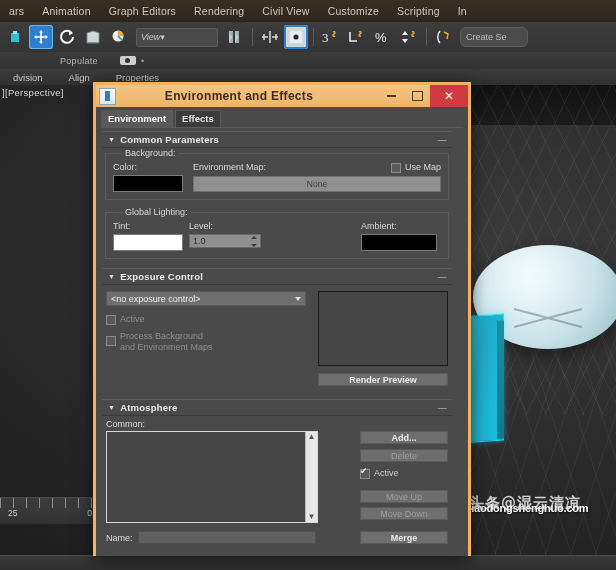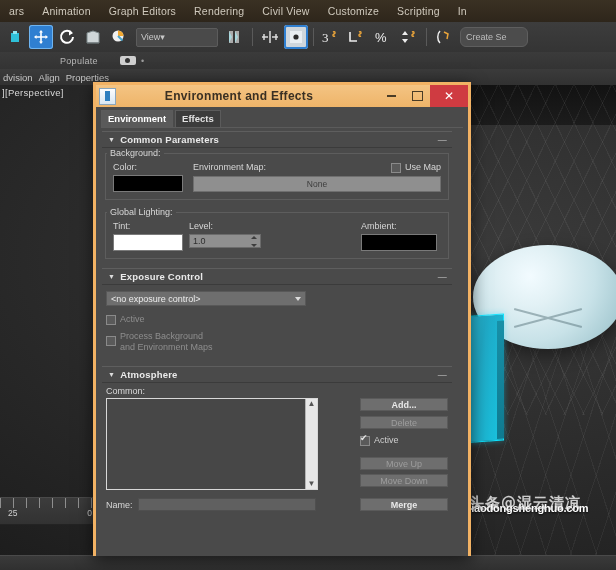--- a/index.html
+++ b/index.html
@@ -36,20 +36,21 @@
     display:flex;align-items:center;justify-content:center;
     position:relative;flex:0 0 auto;
   }
   .tbtn.sel{background:#2f7fd1;box-shadow:inset 0 0 0 1px #6fb4f0;}
   .tbtn.selw{background:#cfd6dc;box-shadow:inset 0 0 0 2px #2f7fd1;}
   .sep{width:1px;height:18px;background:#5a5a5a;margin:0 4px;flex:0 0 auto;}
   .viewdd{
     width:72px;height:17px;background:#4a4a4a;border:1px solid #5c5c5c;
     border-radius:2px;display:flex;align-items:center;
     padding:0 4px;margin:0 4px;font-size:9px;color:#c8c8c8;flex:0 0 auto;
+    font-style:italic;
   }
   .createset{
     height:18px;background:#4c4c4c;border:1px solid #5e5e5e;border-radius:6px;
     display:flex;align-items:center;padding:0 5px;font-size:9px;color:#bdbdbd;
     margin-left:3px;width:56px;overflow:hidden;white-space:nowrap;flex:0 0 auto;
   }
 
   
   .bar2{
     position:absolute;left:0;top:52px;width:616px;height:17px;
@@ -65,21 +66,21 @@
   .bar2 .chip i{display:block;width:5px;height:5px;background:#333;border-radius:50%;}
   .bar2 .dotlbl{font-size:9px;color:#9c9c9c;margin-left:5px;}
 
   
   .bar3{
     position:absolute;left:0;top:69px;width:616px;height:16px;
     background:linear-gradient(#3b3b3b,#313131);
     border-bottom:1px solid #242424;
     display:flex;align-items:center;
   }
-  .bar3 .m{font-size:9.5px;color:#c6c6c6;padding:0 3px;white-space:nowrap;}
+  .bar3 .m{font-size:9.5px;color:#c6c6c6;padding:0 13px;white-space:nowrap;}
 
   
   .viewport{
     position:absolute;left:0;top:85px;width:616px;height:470px;
     background:
       radial-gradient(130% 90% at 78% 36%, #3b3b3b 0%, #2d2d2d 45%, #1b1b1b 100%);
     overflow:hidden;
   }
   .vp-grid{
     position:absolute;left:300px;top:0px;width:340px;height:330px;
@@ -222,21 +223,21 @@
     font-size:9.5px;font-weight:bold;color:#eaeaea;letter-spacing:.2px;
   }
   .roll-hdr .arw{margin:0 5px 0 6px;font-size:7px;color:#dcdcdc;}
   .roll-hdr .gr{margin-left:auto;margin-right:5px;color:#9a9a9a;font-size:9px;}
 
   .group{
     border:1px solid #5d5d5d;margin:5px 3px 3px 3px;padding:8px 7px 7px 7px;
     position:relative;
   }
   .group > .glabel{
-    position:absolute;left:1px;top:-6px;background:#4a4a4a;padding:0 3px;
+    position:absolute;left:16px;top:-6px;background:#4a4a4a;padding:0 3px;
     font-size:9px;color:#d8d8d8;
   }
   .row{display:flex;align-items:flex-start;}
   .fieldlbl{font-size:9px;color:#d6d6d6;margin-bottom:3px;display:block;}
   .swatch{
     width:68px;height:15px;background:#000;border:1px solid #7a7a7a;
   }
   .swatch.white{background:#ffffff;}
   .mapbtn{
     height:14px;background:#8f8f8f;border:1px solid #6f6f6f;
@@ -542,20 +543,24 @@
               <span class="disabled" style="font-size:9px;">Active</span>
             </div>
             <div style="margin-top:7px;display:flex;align-items:flex-start;">
               <span class="cbx" style="margin-top:4px;"></span>
               <span class="disabled" style="font-size:9px;line-height:11px;">
                 <span>Process Background</span><br>
                 <span>and Environment Maps</span>
               </span>
             </div>
           </div>
+          <div style="margin-left:auto;">
+            <div class="preview"></div>
+            <div class="btn prev" style="margin-top:7px;">Render Preview</div>
+          </div>
         </div>
       </div>
 
       <div class="roll" style="margin-top:7px;">
         <div class="roll-hdr">
           <span class="arw">▼</span>
           <span>Atmosphere</span>
           <span class="gr">—</span>
         </div>
         <div style="padding:3px 4px 0 4px;">

